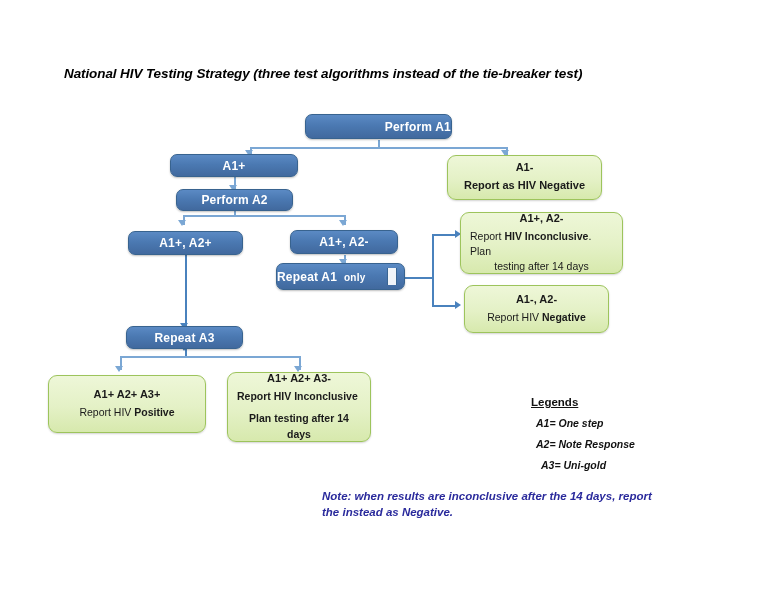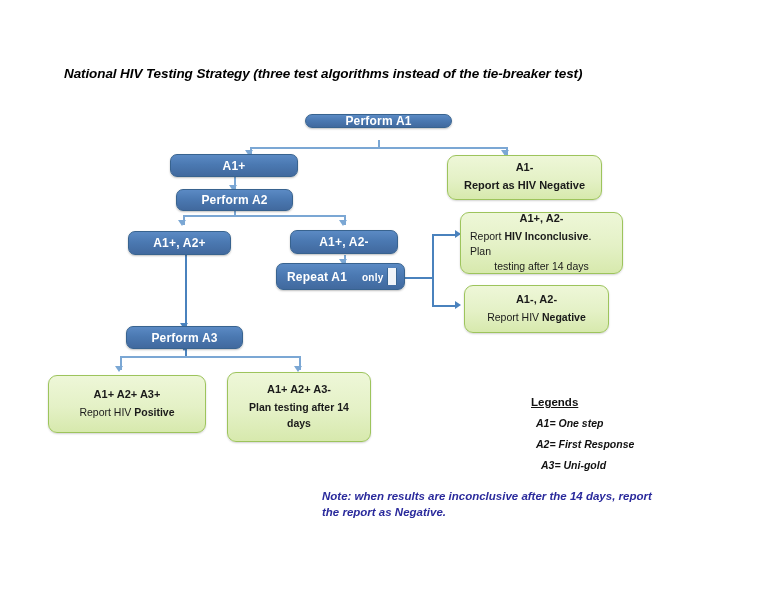--- a/index.html
+++ b/index.html
@@ -194,87 +194,88 @@
   <div class="arrow right" style="left:455px; top:301px;"></div>
 
   <div class="conn vd" style="left:185px; top:349px; height:7px;"></div>
   <div class="conn h" style="left:120px; top:356px; width:180px;"></div>
   <div class="conn v" style="left:120px; top:356px; height:14px;"></div>
   <div class="conn v" style="left:299px; top:356px; height:14px;"></div>
   <div class="arrow down dark" style="left:180px; top:345px;"></div>
   <div class="arrow down" style="left:115px; top:366px;"></div>
   <div class="arrow down" style="left:294px; top:366px;"></div>
 
-  <div class="node blue" style="left:305px; top:114px; width:147px; height:14px;">
+  <div class="node blue" style="left:305px; top:114px; width:147px; height:25px;align-items:flex-end;">
     <span>Perform A1</span>
   </div>
 
   <div class="node blue" style="left:170px; top:154px; width:128px; height:23px;">
     <span>A1+</span>
   </div>
 
   <div class="node blue" style="left:176px; top:189px; width:117px; height:22px;">
     <span>Perform A2</span>
   </div>
 
   <div class="node green" style="left:447px; top:155px; width:155px; height:45px;">
     <div class="hdr">A1-</div>
     <div class="body center" style="font-weight:bold; font-size:11px;">Report as HIV Negative</div>
   </div>
 
-  <div class="node blue" style="left:128px; top:231px; width:103px; height:24px;">
+  <div class="node blue" style="left:128px; top:231px; width:115px; height:24px;">
     <span>A1+, A2+</span>
   </div>
 
   <div class="node blue" style="left:290px; top:230px; width:108px; height:24px;">
     <span>A1+, A2-</span>
   </div>
 
   <div class="node blue" style="left:276px; top:263px; width:129px; height:27px; position:absolute;">
-    <div style="display:flex; align-items:baseline; justify-content:flex-start; padding-left:10px; position:relative; z-index:2;gap:8px;">
+    <div style="display:flex; align-items:baseline; justify-content:flex-start; position:relative; z-index:2;">
       <span style="font-size:12px;">Repeat A1</span>
       <span style="font-size:10px; margin-left:7px;">only</span>
     </div>
     <div class="notch"></div>
   </div>
 
   <div class="node green" style="left:460px; top:212px; width:163px; height:62px;">
     <div class="hdr">A1+, A2-</div>
     <div class="body">
       <div class="line"><span>Report </span><b>HIV Inconclusive</b><span>. Plan</span></div>
       <div class="line">testing after  14 days</div>
     </div>
   </div>
 
   <div class="node green" style="left:464px; top:285px; width:145px; height:48px;">
     <div class="hdr">A1-, A2-</div>
     <div class="body center"><span>Report HIV </span><b>Negative</b></div>
   </div>
 
   <div class="node blue" style="left:126px; top:326px; width:117px; height:23px;">
-    <span>Perform A3</span>
+    <span>Repeat A3</span>
   </div>
 
   <div class="node green" style="left:48px; top:375px; width:158px; height:58px;">
     <div class="hdr">A1+ A2+ A3+</div>
     <div class="body center"><span>Report HIV </span><b>Positive</b></div>
   </div>
 
   <div class="node green" style="left:227px; top:372px; width:144px; height:70px;">
     <div class="hdr">A1+ A2+ A3-</div>
     <div class="body" style="font-weight:bold; font-size:10.5px;">
+      <div class="line" style="margin-bottom:7px;">Report HIV Inconclusive</div>
       <div class="line">Plan testing after 14 days</div>
     </div>
   </div>
 
   <div id="legends">
     <div class="lg-title">Legends</div>
     <div class="lg-item">A1= One step</div>
-    <div class="lg-item">A2= First Response</div>
+    <div class="lg-item">A2= Note Response</div>
     <div class="lg-item">A3= Uni-gold</div>
   </div>
 
   <div id="note">
     <span>Note:</span><span> when results are inconclusive after the 14 days, report</span><br>
-    <span>the report as Negative.</span>
+    <span>the instead as Negative.</span>
   </div>
 
 </div>
 
 </body></html>

